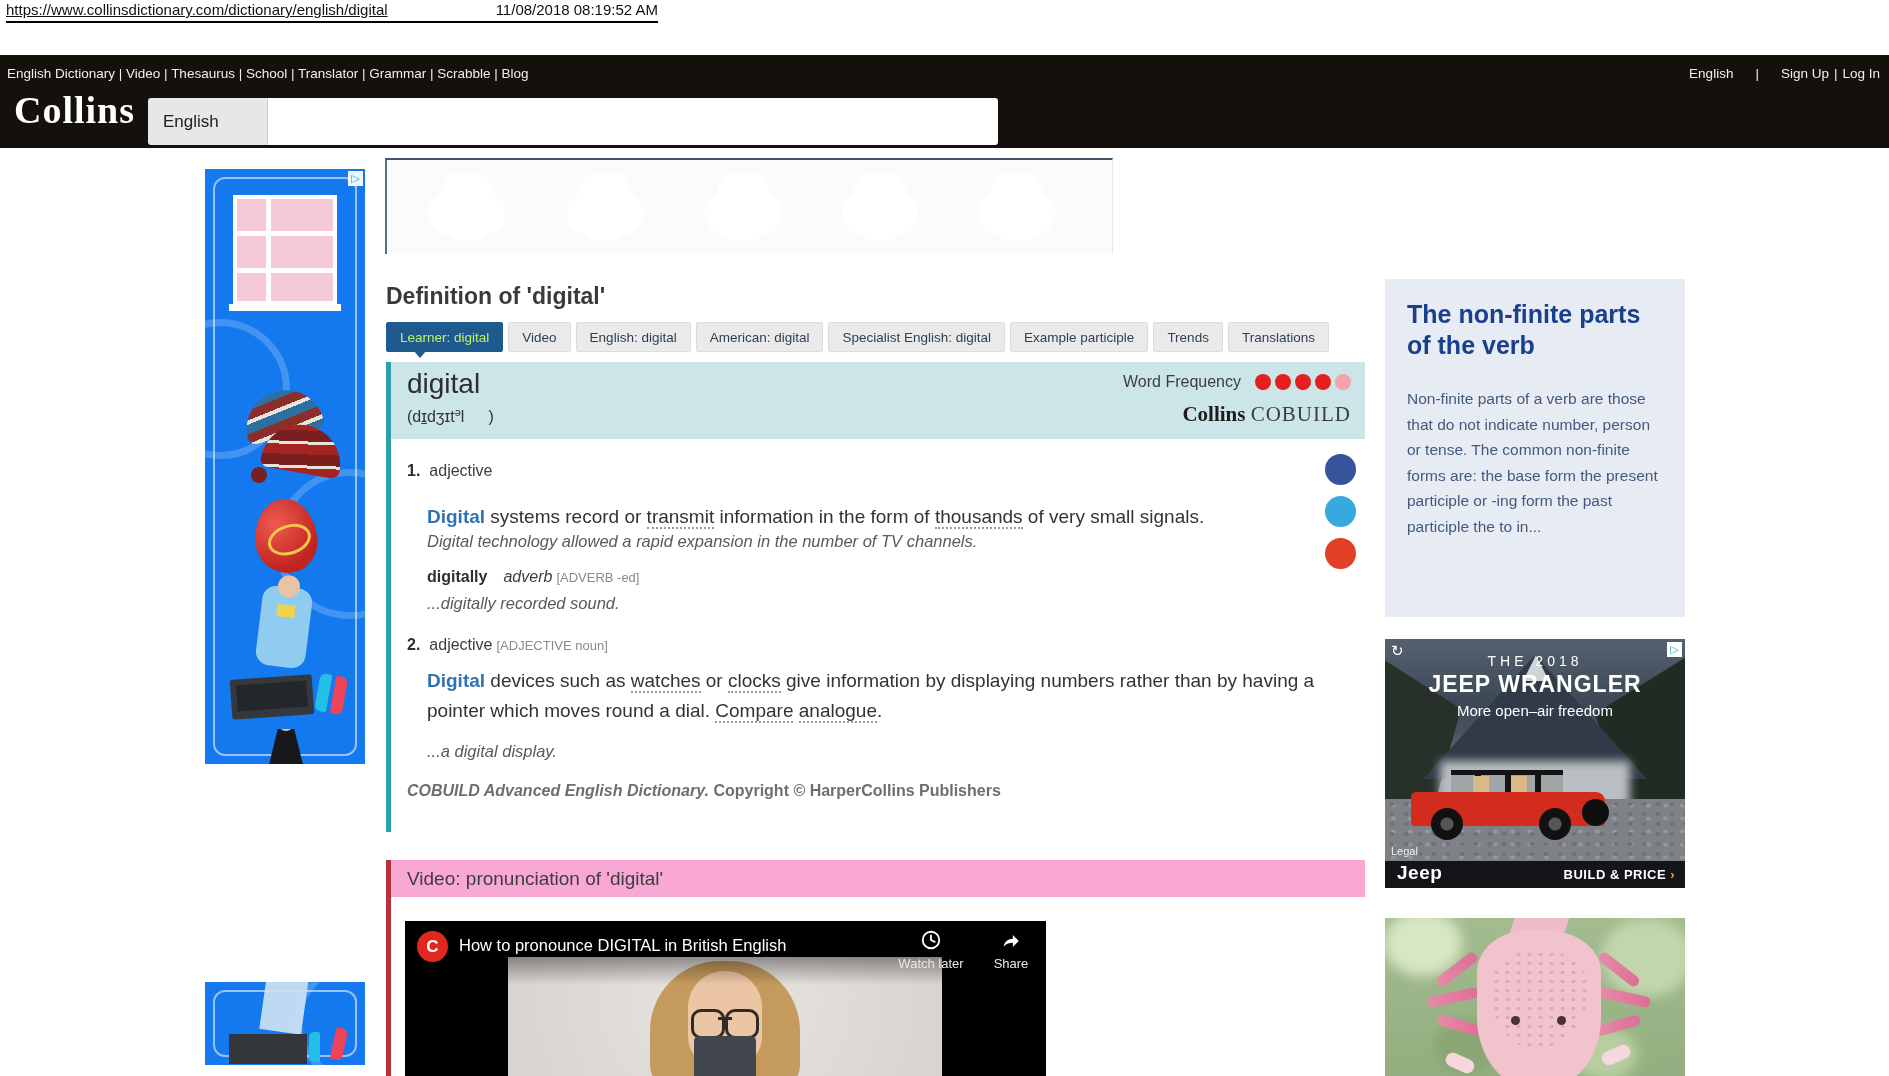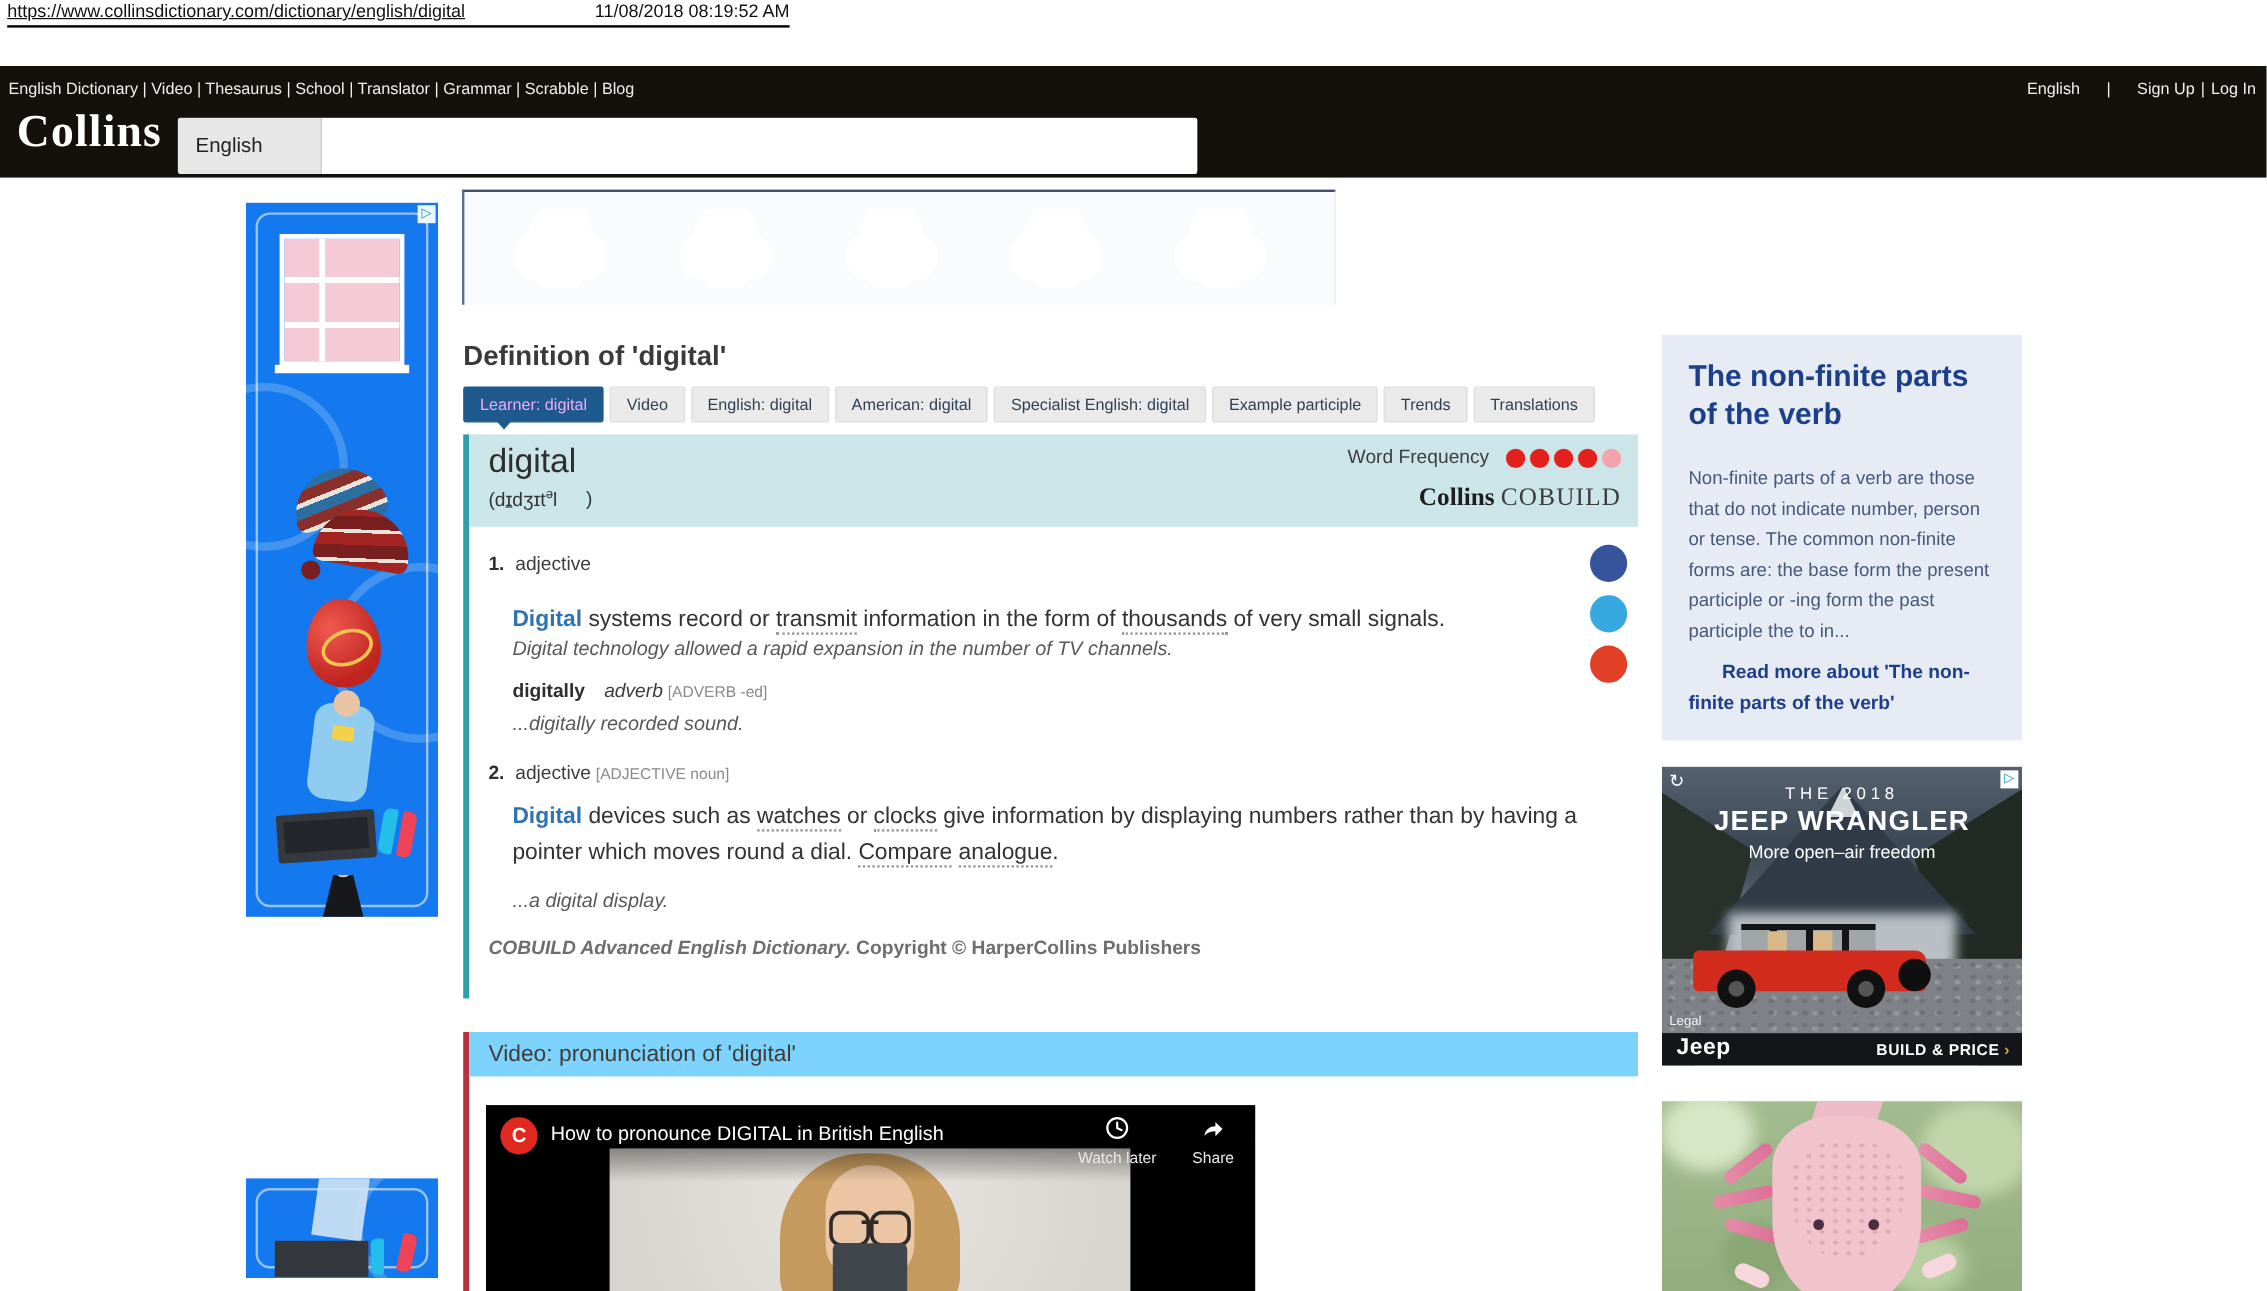--- a/index.html
+++ b/index.html
@@ -57,21 +57,21 @@
     background:
       radial-gradient(circle at 50% 32%, #fff 26px, rgba(255,255,255,0) 27px),
       radial-gradient(circle at 26% 60%, #fff 20px, rgba(255,255,255,0) 21px),
       radial-gradient(circle at 74% 60%, #fff 20px, rgba(255,255,255,0) 21px),
       radial-gradient(circle at 50% 72%, #fff 22px, rgba(255,255,255,0) 23px); }
 
   
   .main-heading { position:absolute; left:386px; top:283px; font-size:23px; font-weight:bold; color:#3a3a3a; }
   .tabs { position:absolute; left:386px; top:322px; display:flex; gap:5px; }
   .tab { height:30px; line-height:30px; padding:0 13px; background:#eaeaea; border:1px solid #dcdcdc; border-radius:2px; font-size:13.5px; color:#2f3f52; white-space:nowrap; }
-  .tab.active { background:#1e5a8e; border-color:#1e5a8e; color:#f0abfc; position:relative; }
+  .tab.active { background:#1e5a8e; border-color:#1e5a8e; color:#bef264; position:relative; }
   .tab.active::after { content:""; position:absolute; left:26px; bottom:-7px; border:7px solid transparent; border-top:8px solid #1e5a8e; border-bottom:0; }
 
   .entry-card { position:absolute; left:386px; top:362px; width:979px; height:470px; background:#fff; border-left:5px solid #2ba0aa; }
   .entry-head { position:relative; height:77px; background:#cbe5e8; }
   .headword { position:absolute; left:16px; top:6px; font-size:28px; color:#2e2e2e; }
   .pron { position:absolute; left:16px; top:44px; font-size:16px; color:#333; font-family:"Liberation Sans","DejaVu Sans",sans-serif; }
   .pron .u { text-decoration:underline; }
   .pron .sup { vertical-align:super; font-size:11px; }
   .pron .close { margin-left:24px; }
   .freq { position:absolute; right:14px; top:11px; display:flex; align-items:center; }
@@ -94,21 +94,21 @@
   .def .dotted { border-bottom:2px dotted #999; }
   .example { position:absolute; left:36px; font-style:italic; font-size:16.5px; color:#595959; }
   .derived { position:absolute; left:36px; font-size:16px; color:#3c3c3c; }
   .derived .word { font-weight:bold; color:#2e2e2e; margin-right:16px; }
   .derived .pos { font-style:italic; }
   .copyright { position:absolute; left:16px; font-size:16px; color:#6e6e6e; }
   .copyright .src { font-style:italic; }
 
   
   .video-card { position:absolute; left:386px; top:860px; width:979px; height:216px; background:#fff; border-left:5px solid #b8323e; }
-  .video-head { height:37px; background:#7dd3fc; line-height:37px; padding-left:16px; font-size:19px; color:#3d3d3d; }
+  .video-head { height:37px; background:#f9a8d4; line-height:37px; padding-left:16px; font-size:19px; color:#3d3d3d; }
   .player { position:absolute; left:14px; top:61px; width:641px; height:155px; background:#000; overflow:hidden; }
   .thumb { position:absolute; left:103px; top:36px; width:434px; height:119px; background:radial-gradient(circle at 50% 30%, #e8e5e1, #d8d4cf 90%); }
   .w-hair { position:absolute; left:50%; top:4px; transform:translateX(-50%); width:150px; height:130px; background:#c59a5e; border-radius:70px 70px 26px 26px; }
   .w-face { position:absolute; left:50%; top:14px; transform:translateX(-50%); width:74px; height:96px; background:#ecc6a4; border-radius:36px 36px 30px 30px; }
   .w-glasses { position:absolute; left:50%; top:52px; transform:translateX(-50%); width:84px; height:26px; }
   .w-glasses::before, .w-glasses::after { content:""; position:absolute; top:0; width:28px; height:24px; border:3px solid #2e2a28; border-radius:10px; }
   .w-glasses::before { left:8px; } .w-glasses::after { right:8px; }
   .w-bridge { position:absolute; left:50%; top:8px; transform:translateX(-50%); width:14px; height:3px; background:#2e2a28; }
   .w-phone { position:absolute; left:50%; bottom:-4px; transform:translateX(-50%); width:62px; height:44px; background:#41464c; border-radius:5px 5px 0 0; }
   .yt-grad { position:absolute; left:0; top:0; right:0; height:64px; background:linear-gradient(rgba(0,0,0,.88), rgba(0,0,0,0)); }
@@ -310,21 +310,20 @@
             <path d="M4 19c1-5.5 5-8.5 10-8.5V6.5L20.5 13 14 19.5V15c-4 0-7 1-10 4z" fill="#fff"></path>
           </svg>
         <span class="lbl">Share</span>
       </div>
     </div>
   </div>
 
   <div class="grammar-box">
     <div class="grammar-title">The non-finite parts of the verb</div>
     <div class="grammar-body">Non-finite parts of a verb are those that do not indicate number, person or tense. The common non-finite forms are: the base form the present participle or -ing form the past participle the to in...</div>
-    <div class="grammar-link">Read more about 'The non-finite parts of the verb'</div>
   </div>
 
   <div class="jeep-ad">
     <div class="hill-l"></div>
     <div class="hill-r"></div>
     <div class="mtn"></div>
     <div class="river"></div>
     <div class="rocks"></div>
     <div class="jeep-text">
       <div class="jt1">THE 2018</div>

